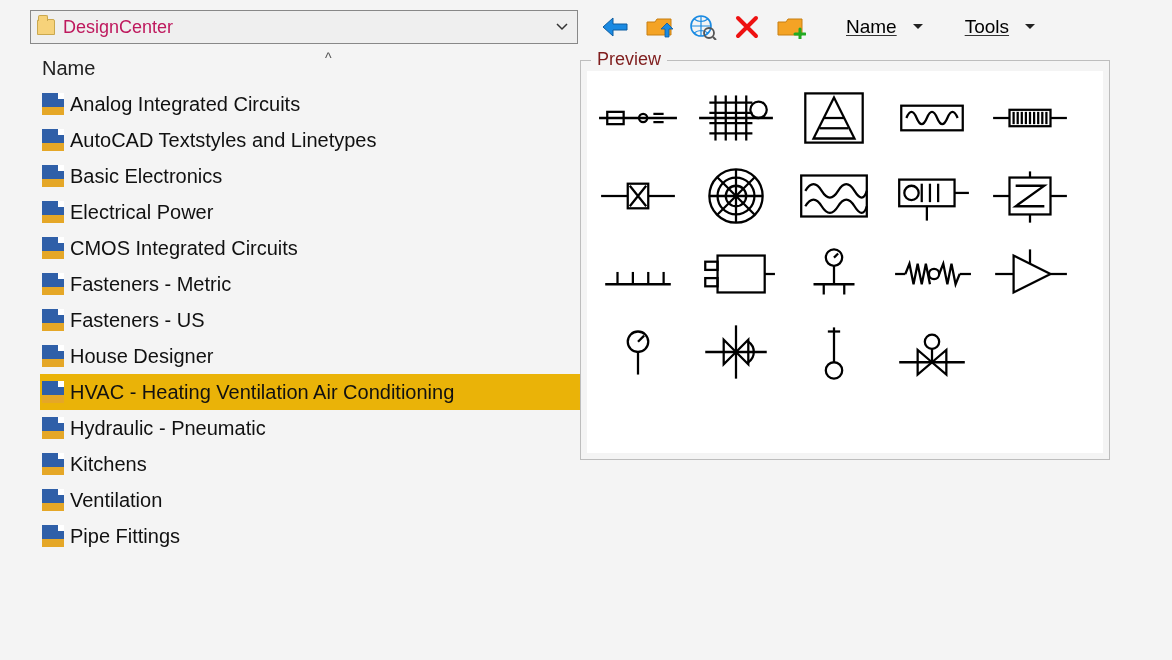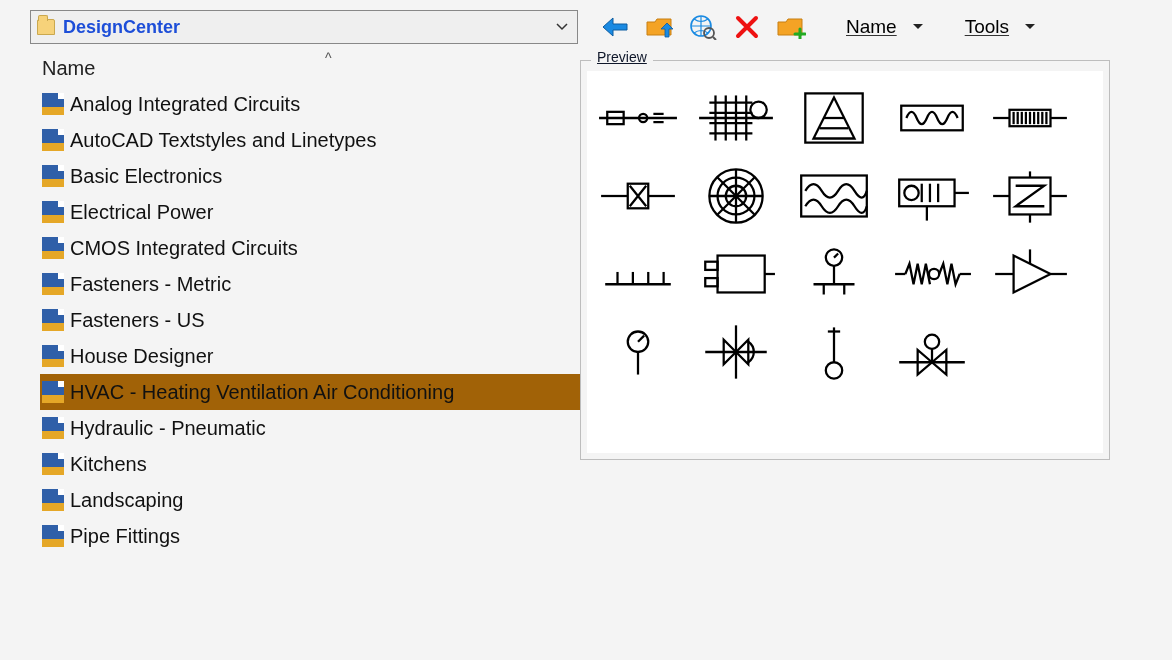--- a/index.html
+++ b/index.html
@@ -39,21 +39,21 @@
   .folder-ico::before {
     content: "";
     position: absolute;
     top: -5px; left: 0;
     width: 8px; height: 5px;
     background: #f6d27a;
     border: 1px solid #caa84e;
     border-bottom: none;
     border-radius: 2px 2px 0 0;
   }
-  .path-text { flex: 1; font-size: 18px; color: #1d4ed8; font-weight: bold; }
+  .path-text { flex: 1; font-size: 18px; color: #be185d; }
   .chev-down {
     width: 14px; height: 14px;
     display: flex; align-items: center; justify-content: center;
   }
   .chev-down svg { width: 12px; height: 8px; }
 
   .tool-icons {
     display: flex;
     align-items: center;
     gap: 14px;
@@ -97,21 +97,21 @@
   .file-row {
     display: flex;
     align-items: center;
     height: 36px;
     padding-left: 2px;
     font-size: 20px;
     color: #111;
     cursor: pointer;
   }
   .file-row.selected {
-    background: #a16207;
+    background: #eab308;
   }
   .dwg-ico {
     width: 22px; height: 22px;
     margin-right: 6px;
     position: relative;
     background: #2f5fa8;
   }
   .dwg-ico::after {
     content:"";
     position:absolute;
@@ -134,23 +134,22 @@
     position: relative;
     margin-top: 10px;
     padding: 10px 6px 6px 6px;
     height: 400px;
   }
   .preview-legend {
     position:absolute;
     top:-12px; left:10px;
     background:#f4f4f4;
     padding:0 6px;
-    font-size:14px;
-    color:#0f172a;
-    text-decoration:underline;
+    font-size:18px;
+    color:#7f1d1d;
   }
   .preview-canvas {
     width:100%; height:100%;
     background:#fff;
     display:flex; flex-wrap:wrap;
     align-content: flex-start;
     padding:12px 8px;
     gap: 8px 12px;
   }
   .sym {
@@ -271,21 +270,21 @@
         <div class="file-row">
           <div class="dwg-ico"></div>
           <span>Hydraulic - Pneumatic</span>
         </div>
         <div class="file-row">
           <div class="dwg-ico"></div>
           <span>Kitchens</span>
         </div>
         <div class="file-row">
           <div class="dwg-ico"></div>
-          <span>Landscaping</span>
+          <span>Ventilation</span>
         </div>
         <div class="file-row">
           <div class="dwg-ico"></div>
           <span>Pipe Fittings</span>
         </div>
       </div>
   </div>
 
   <div class="preview-panel">
     <div class="preview-legend">Preview</div>

